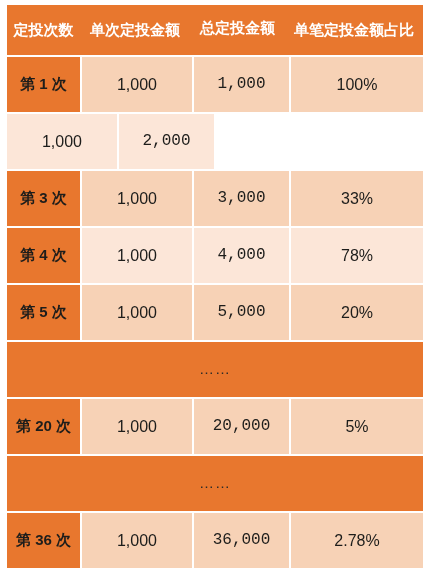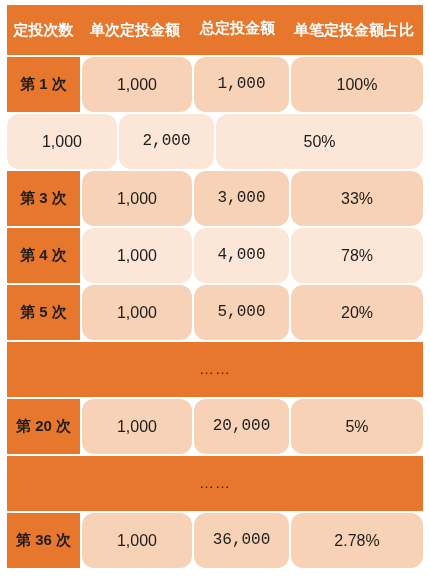--- a/index.html
+++ b/index.html
@@ -65,21 +65,20 @@
 
   .data-row .c0 {
     background: #E8772E;
     color: #1d1d1b;
     font-size: 15px;
     font-weight: bold;
   }
   .data-row .cell.val {
     color: #1d1d1b;
     font-size: 16px;
-    border-radius: 12px;
   }
   .data-row.tint-a .cell.val { background: #F7D2B6; }
   .data-row.tint-b .cell.val { background: #FCE6D8; }
 
   
   .ellipsis-row { height: 55px; }
   .ellipsis-row .cell {
     width: 100%;
     flex: 1 1 auto;
     margin-right: 0;
@@ -104,21 +103,20 @@
   <div class="row data-row tint-a">
     <div class="cell c0">第 1 次</div>
     <div class="cell c1 val">1,000</div>
     <div class="cell c2 val">1,000</div>
     <div class="cell c3 val">100%</div>
   </div>
 
   <div class="row data-row tint-b">
     <div class="cell c1 val">1,000</div>
     <div class="cell c2 val">2,000</div>
-    <div class="cell c3 val">50%</div>
   </div>
 
   <div class="row data-row tint-a">
     <div class="cell c0">第 3 次</div>
     <div class="cell c1 val">1,000</div>
     <div class="cell c2 val">3,000</div>
     <div class="cell c3 val">33%</div>
   </div>
 
   <div class="row data-row tint-b">

